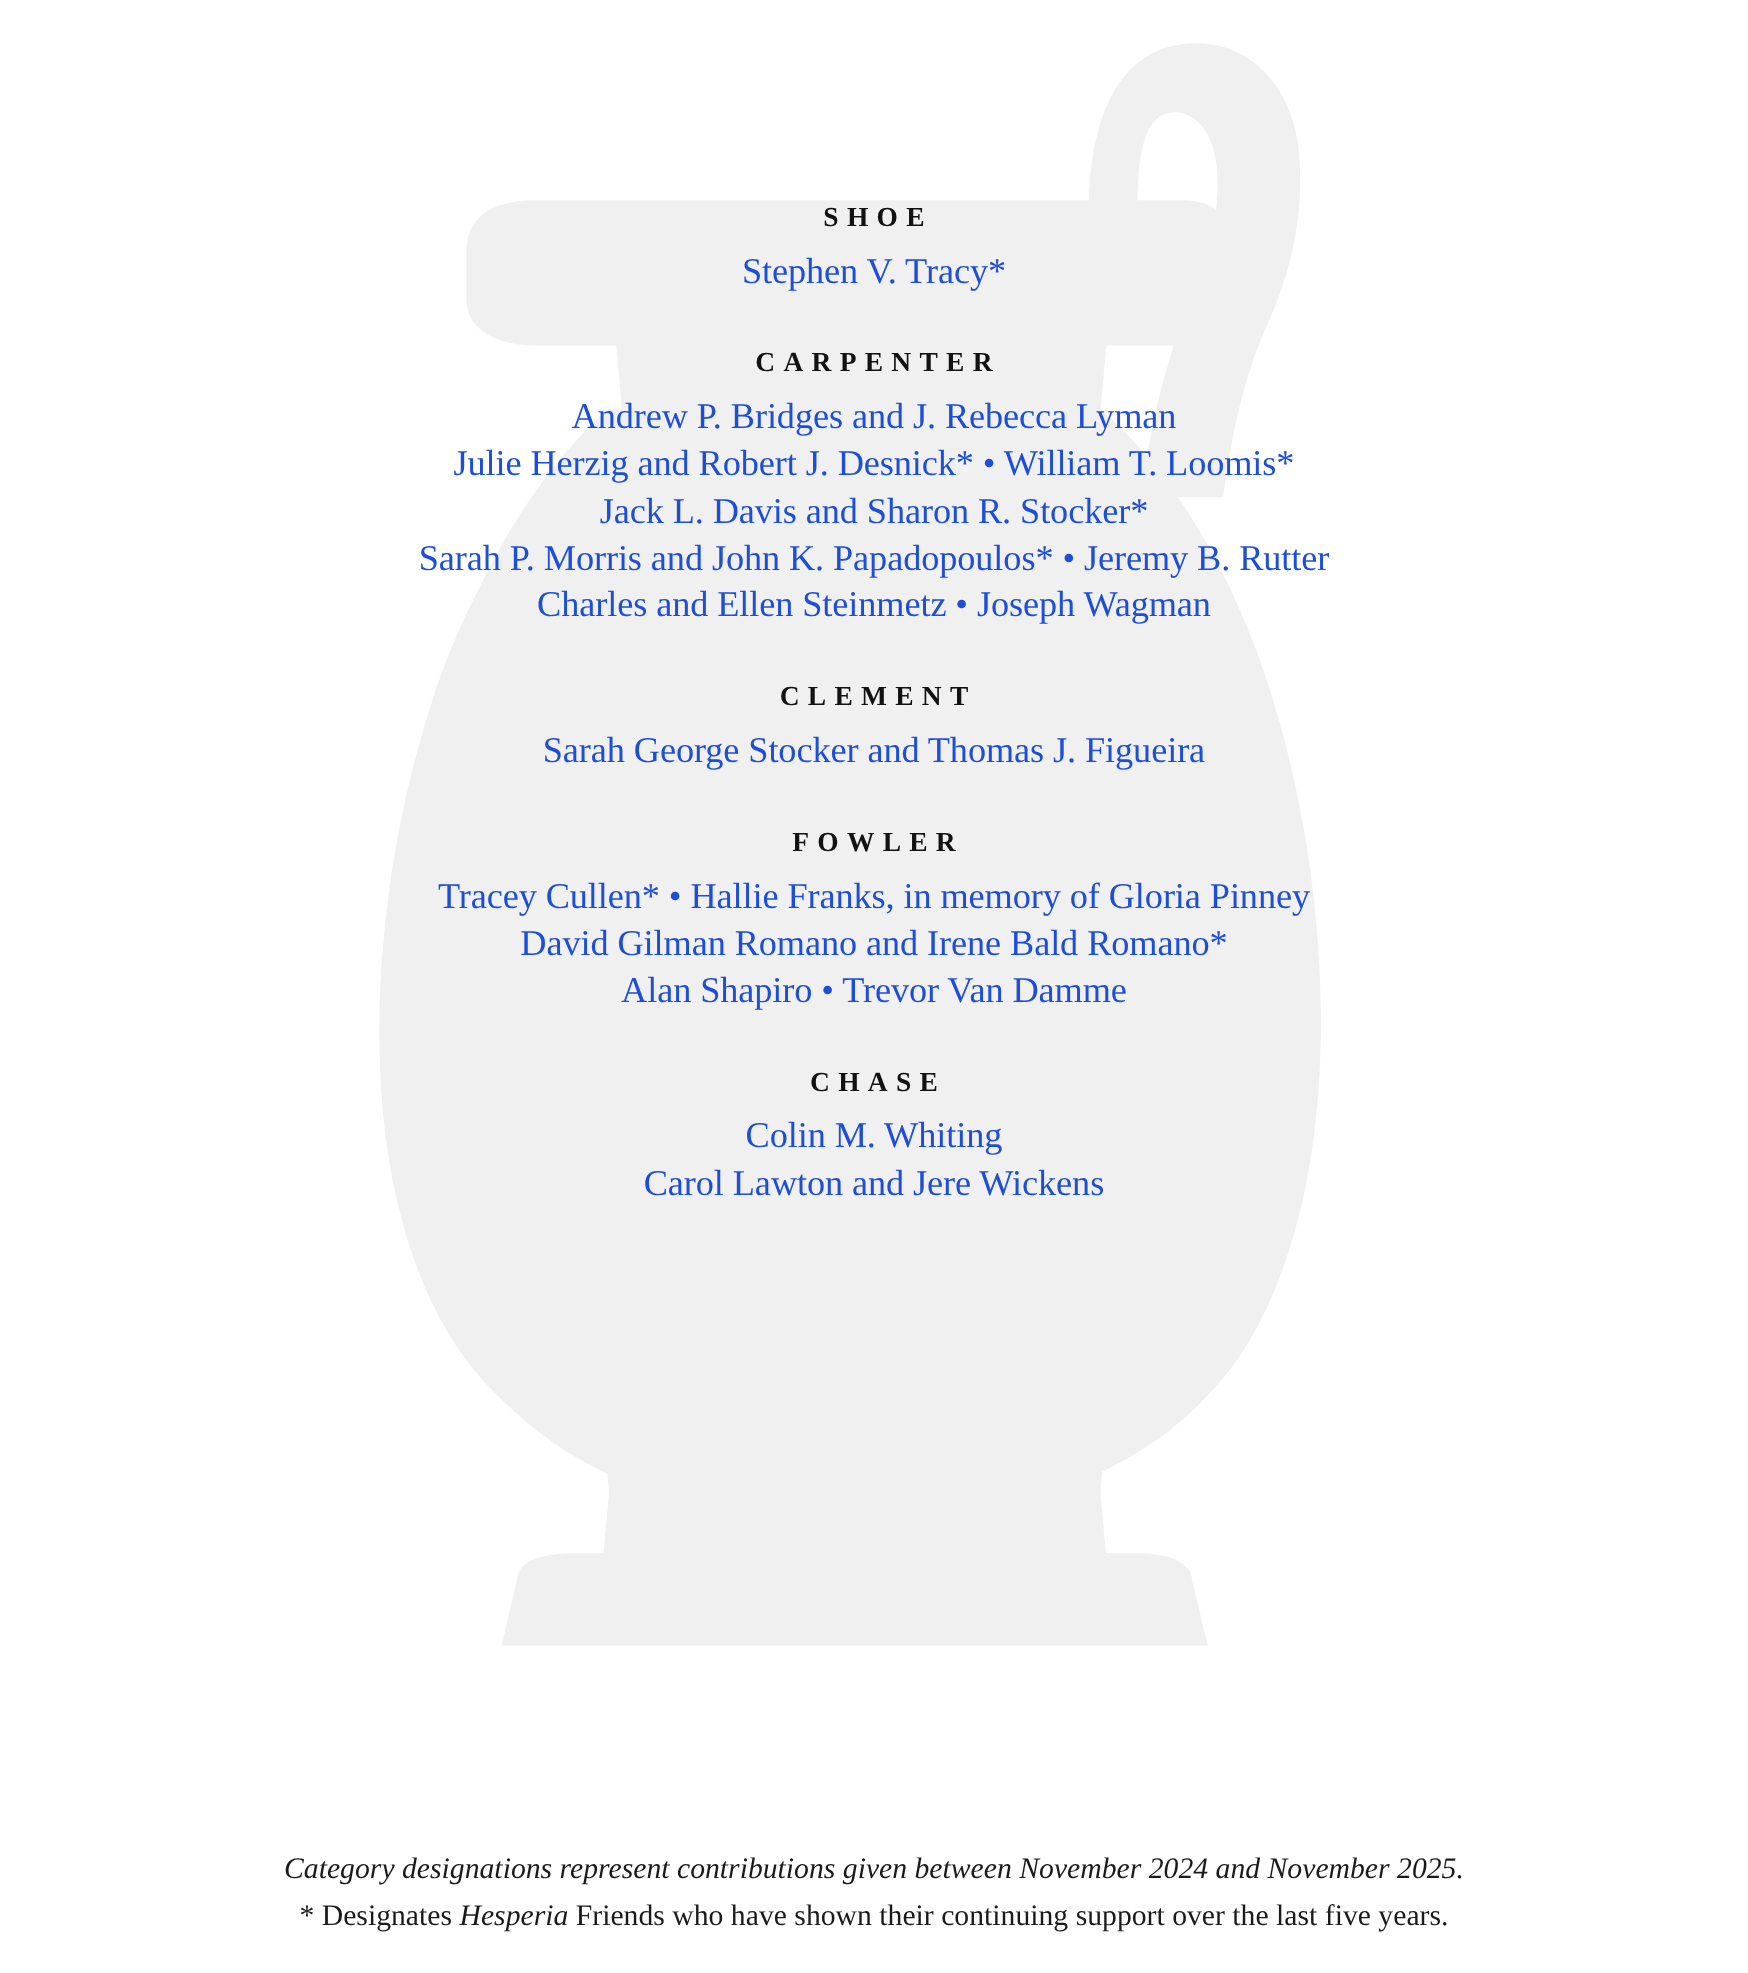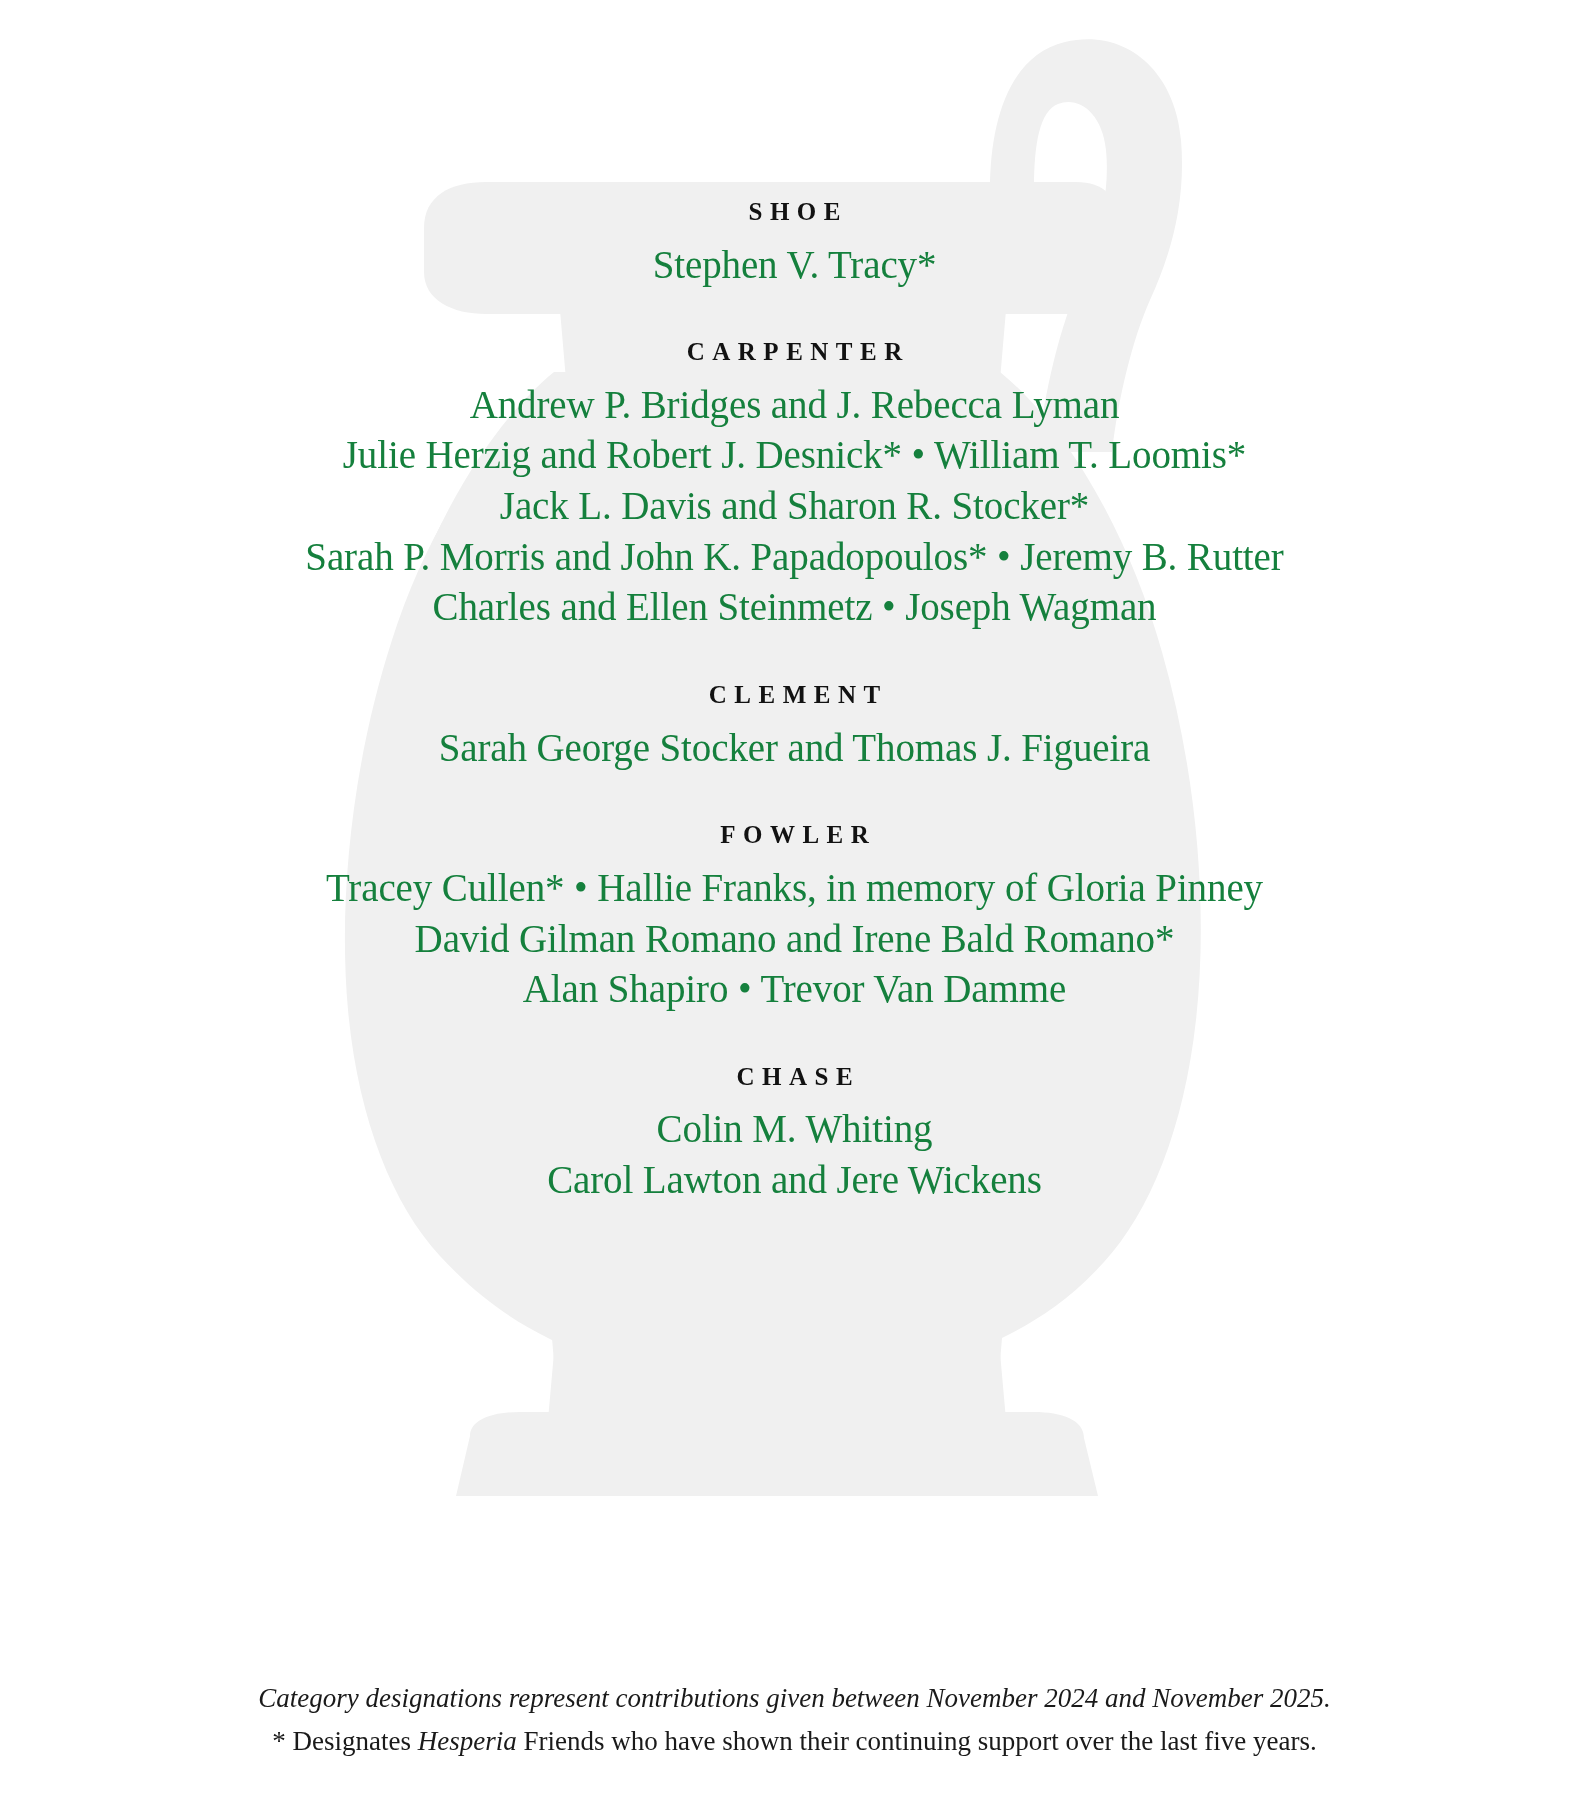--- a/index.html
+++ b/index.html
@@ -27,21 +27,21 @@
     width: 1589px;
     height: 1794px;
     z-index: 0;
     pointer-events: none;
   }
 
   
   .content {
     position: relative;
     z-index: 2;
-    padding: 16px;
+    padding: 2px;
   }
 
   .sections {
     padding-top: 182px;
   }
 
   .section {
     text-align: center;
   }
   .section + .section {
@@ -57,24 +57,24 @@
     margin: 0 0 14px 0;
     color: #121212;
   }
 
   .donor-lines {
     margin: 0;
     padding: 0;
     list-style: none;
   }
   .donor-line {
-    font-size: 39px;
+    font-size: 33px;
     line-height: 1.30;
     letter-spacing: -0.003em;
-    color: #15803d;
+    color: #1d4ed8;
     white-space: nowrap;
   }
 
   
   .footnotes {
     position: absolute;
     left: 0;
     right: 0;
     bottom: 30px;
     z-index: 3;

